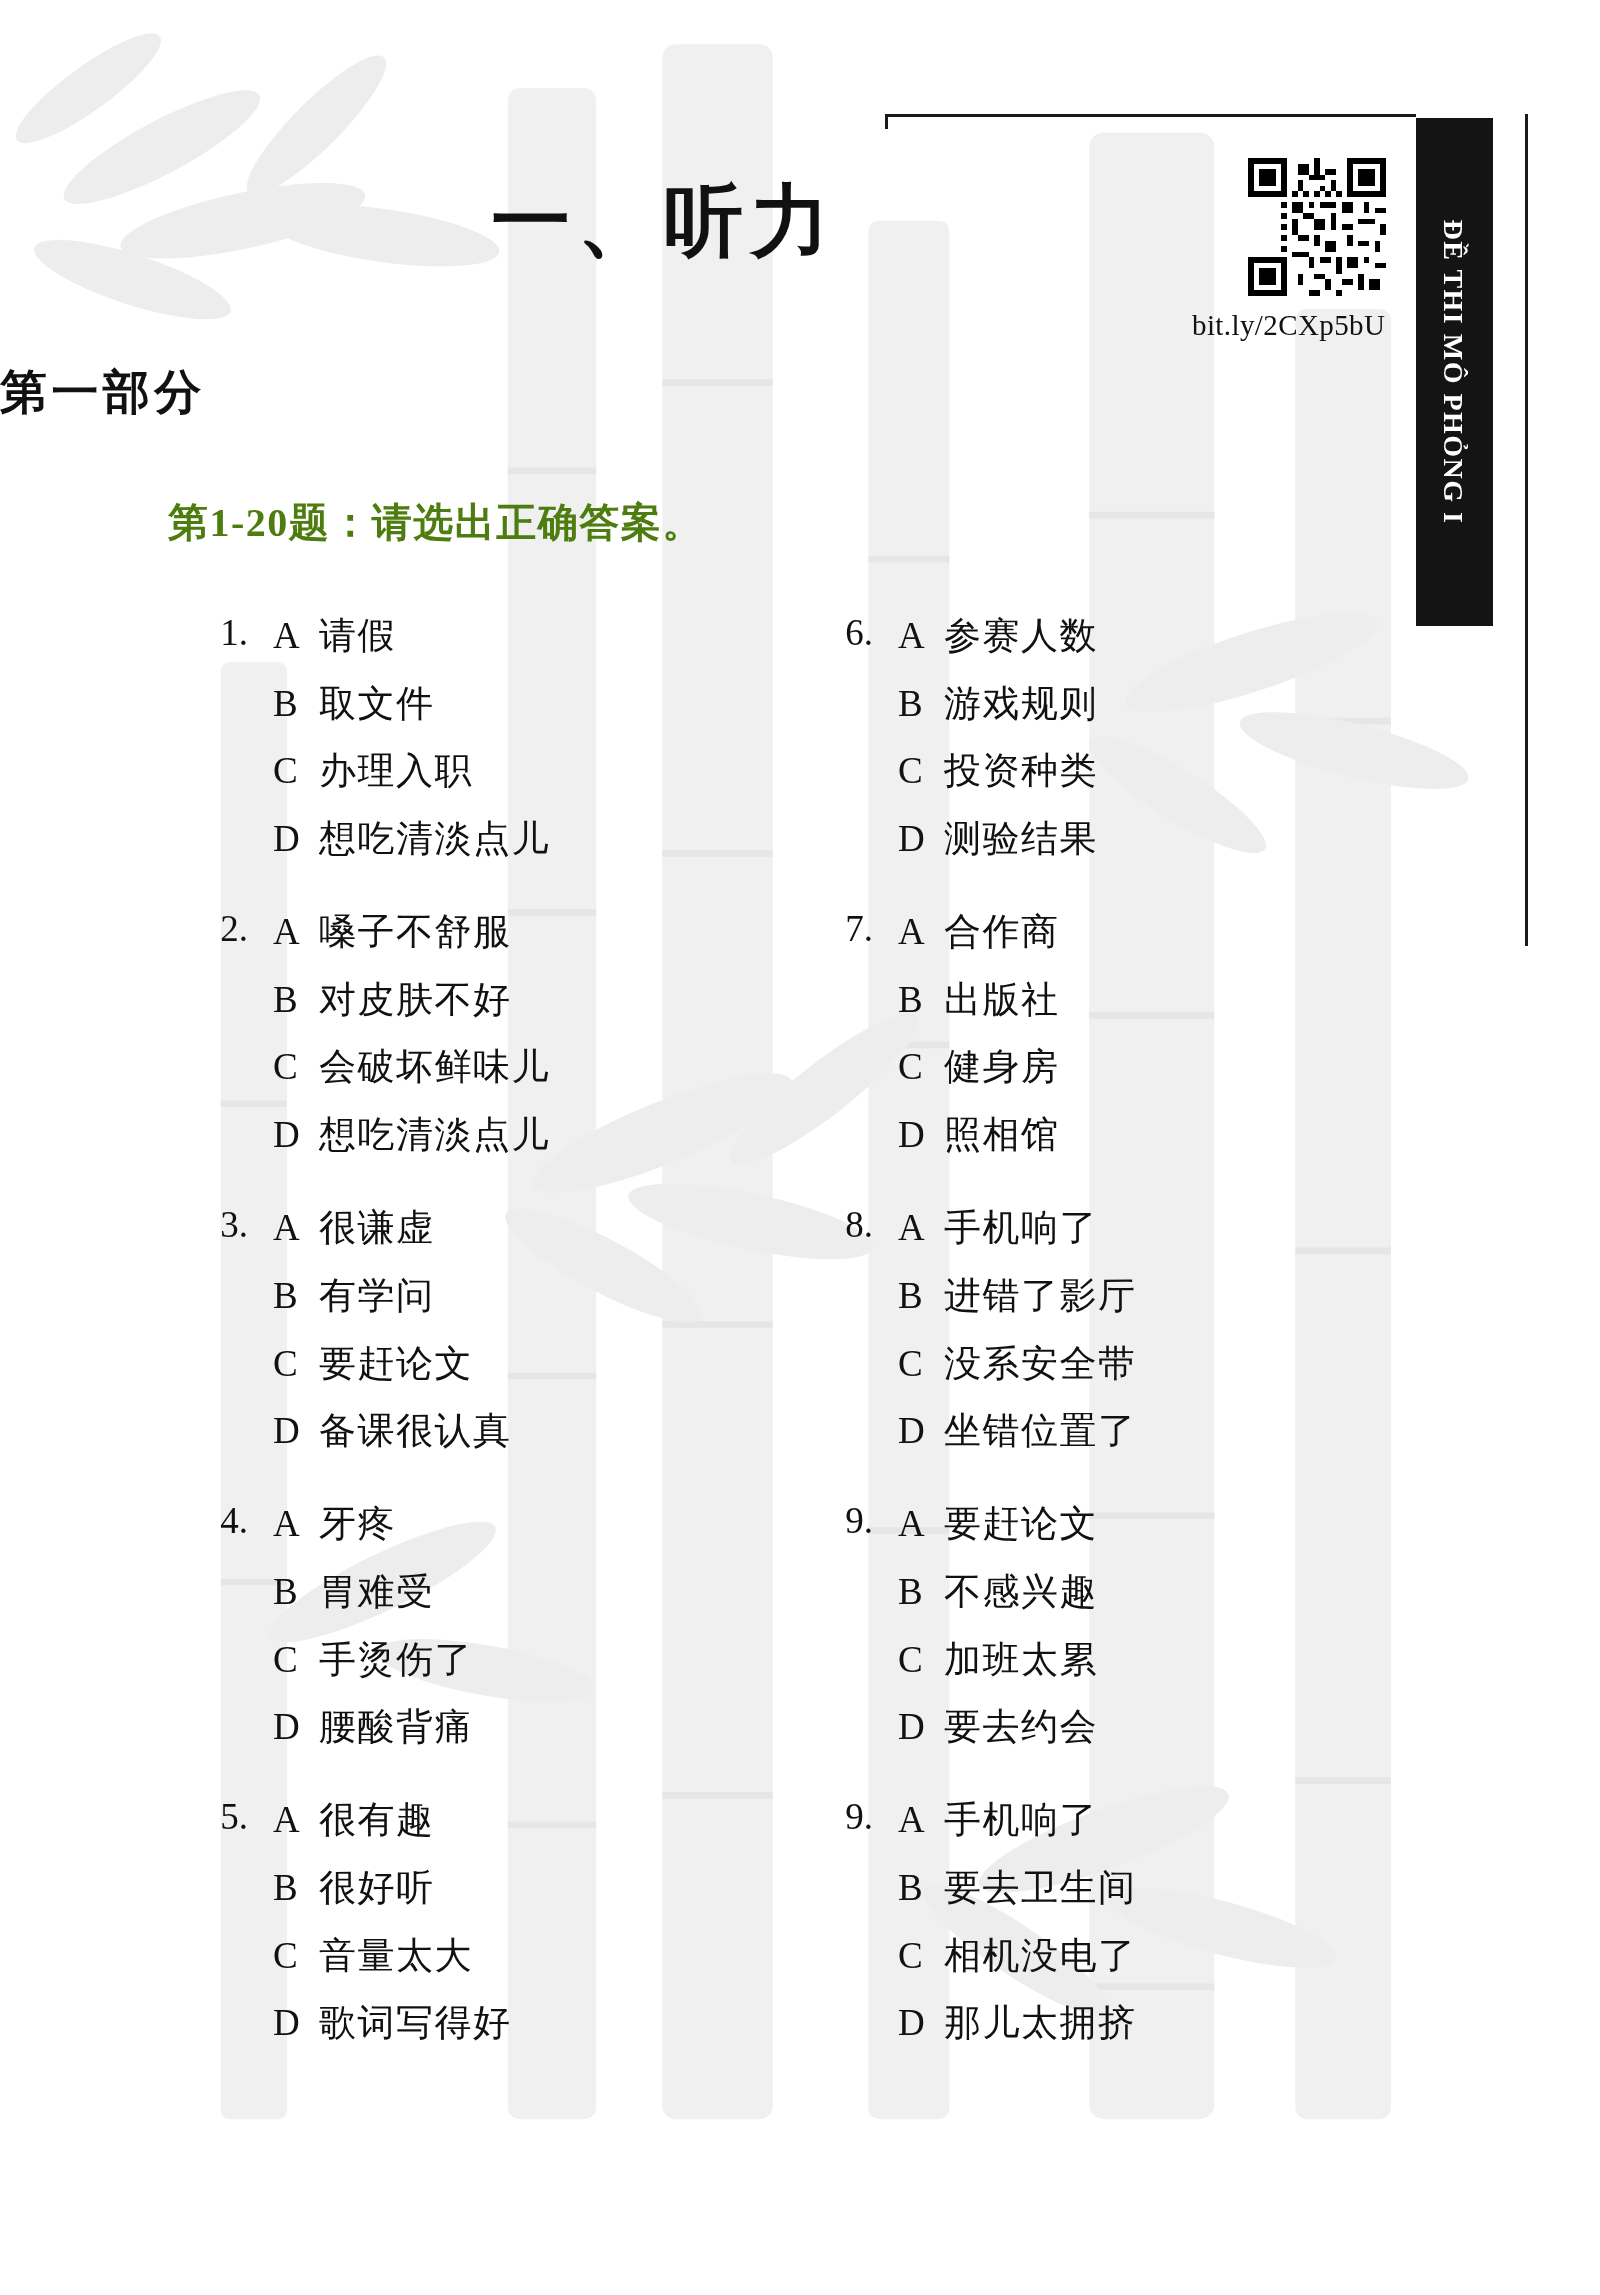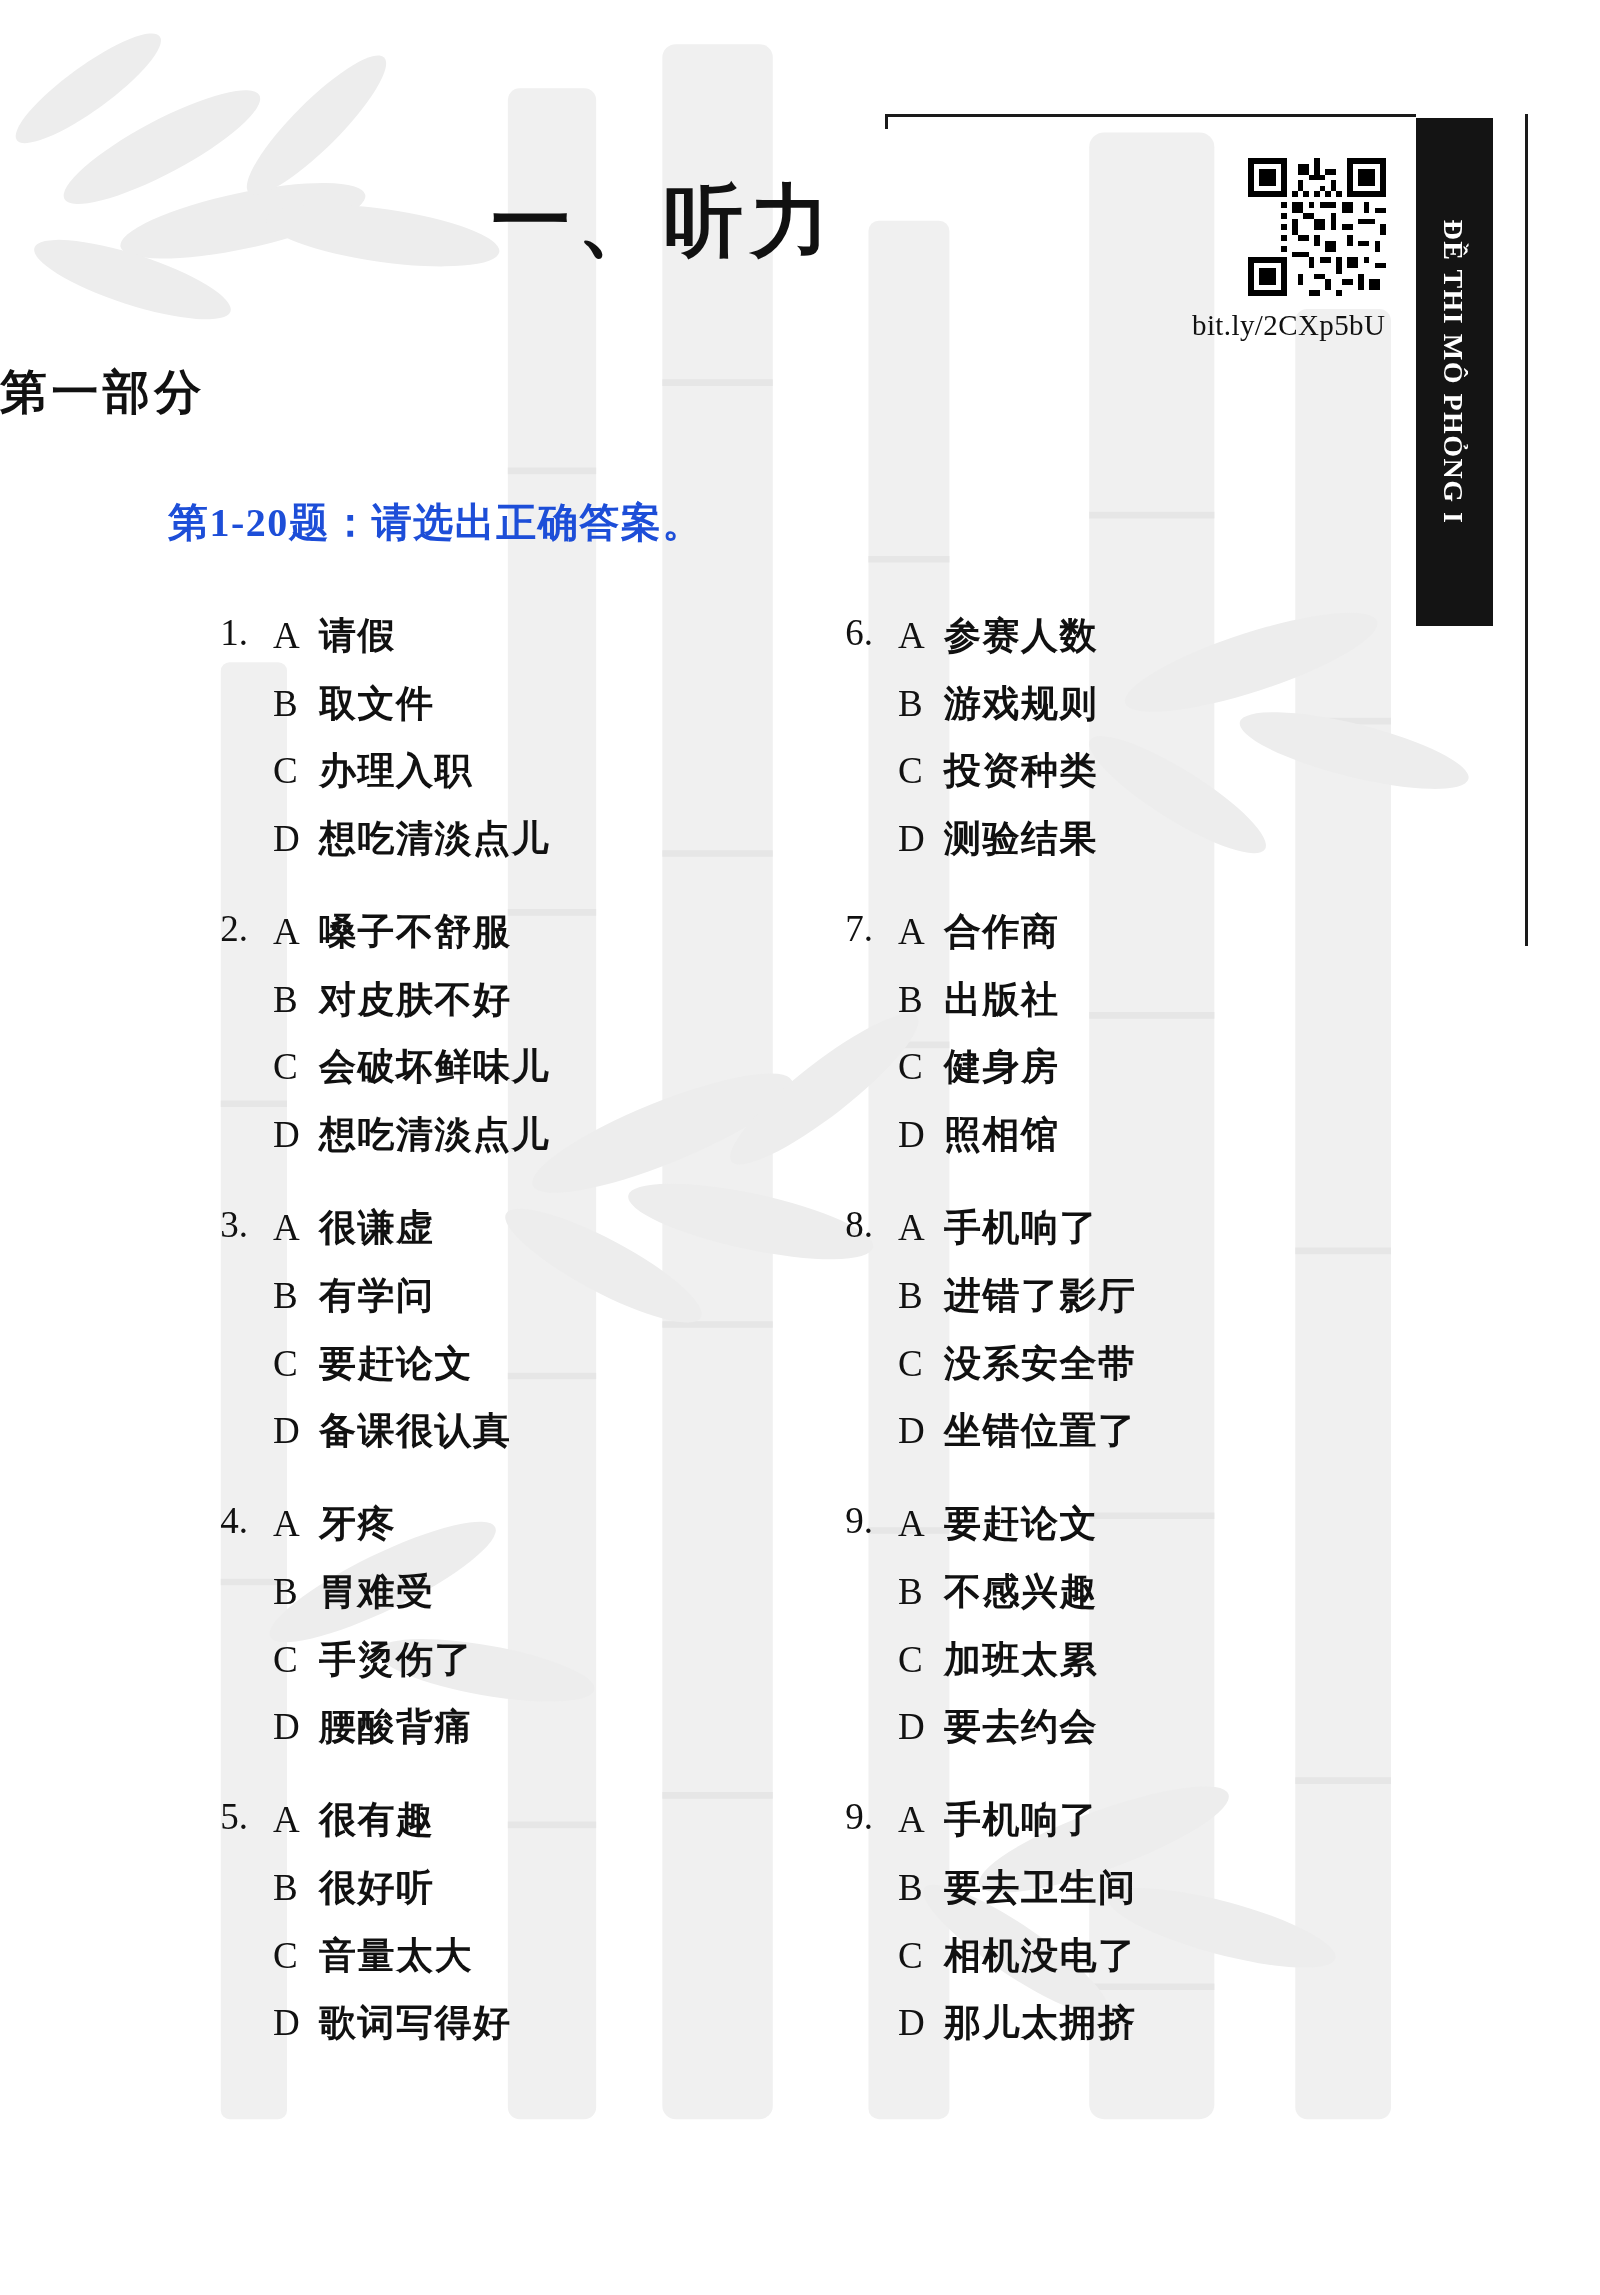--- a/index.html
+++ b/index.html
@@ -137,21 +137,21 @@
   }
 
   
   .instruction {
     position: absolute;
     left: 168px;
     top: 495px;
     font-family: "Liberation Serif", serif;
     font-size: 40px;
     font-weight: bold;
-    color: #1d4ed8;
+    color: #4d7c0f;
     letter-spacing: 1.5px;
   }
 
   
   .cols {
     position: absolute;
     left: 0;
     top: 611px;
     width: 1600px;
   }
@@ -188,21 +188,20 @@
     font-size: 37px;
     color: #111;
   }
   .opt-letter {
     width: 46px;
     flex: 0 0 46px;
     font-size: 37px;
   }
   .opt-text {
     letter-spacing: 1.5px;
-    font-weight: bold;
   }
 </style>
 </head>
 <body>
 
 <div class="page">
 
   <svg class="bg-watermark" viewBox="0 0 2174 3119" preserveAspectRatio="none">
     <defs>
       <linearGradient id="bgfade" x1="0" y1="0" x2="1" y2="0">

